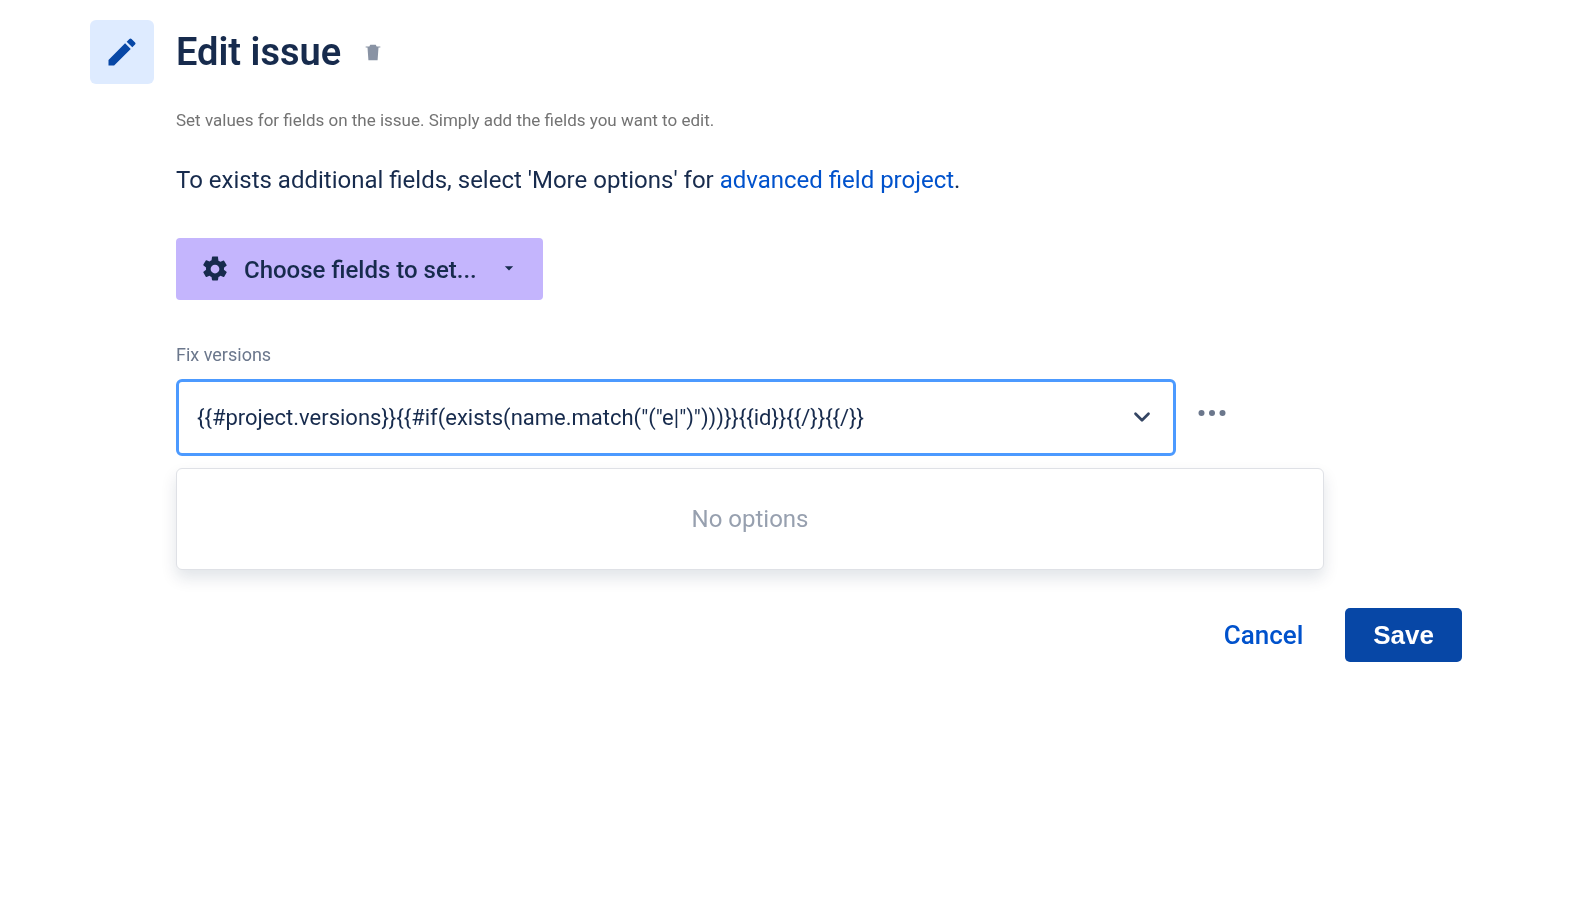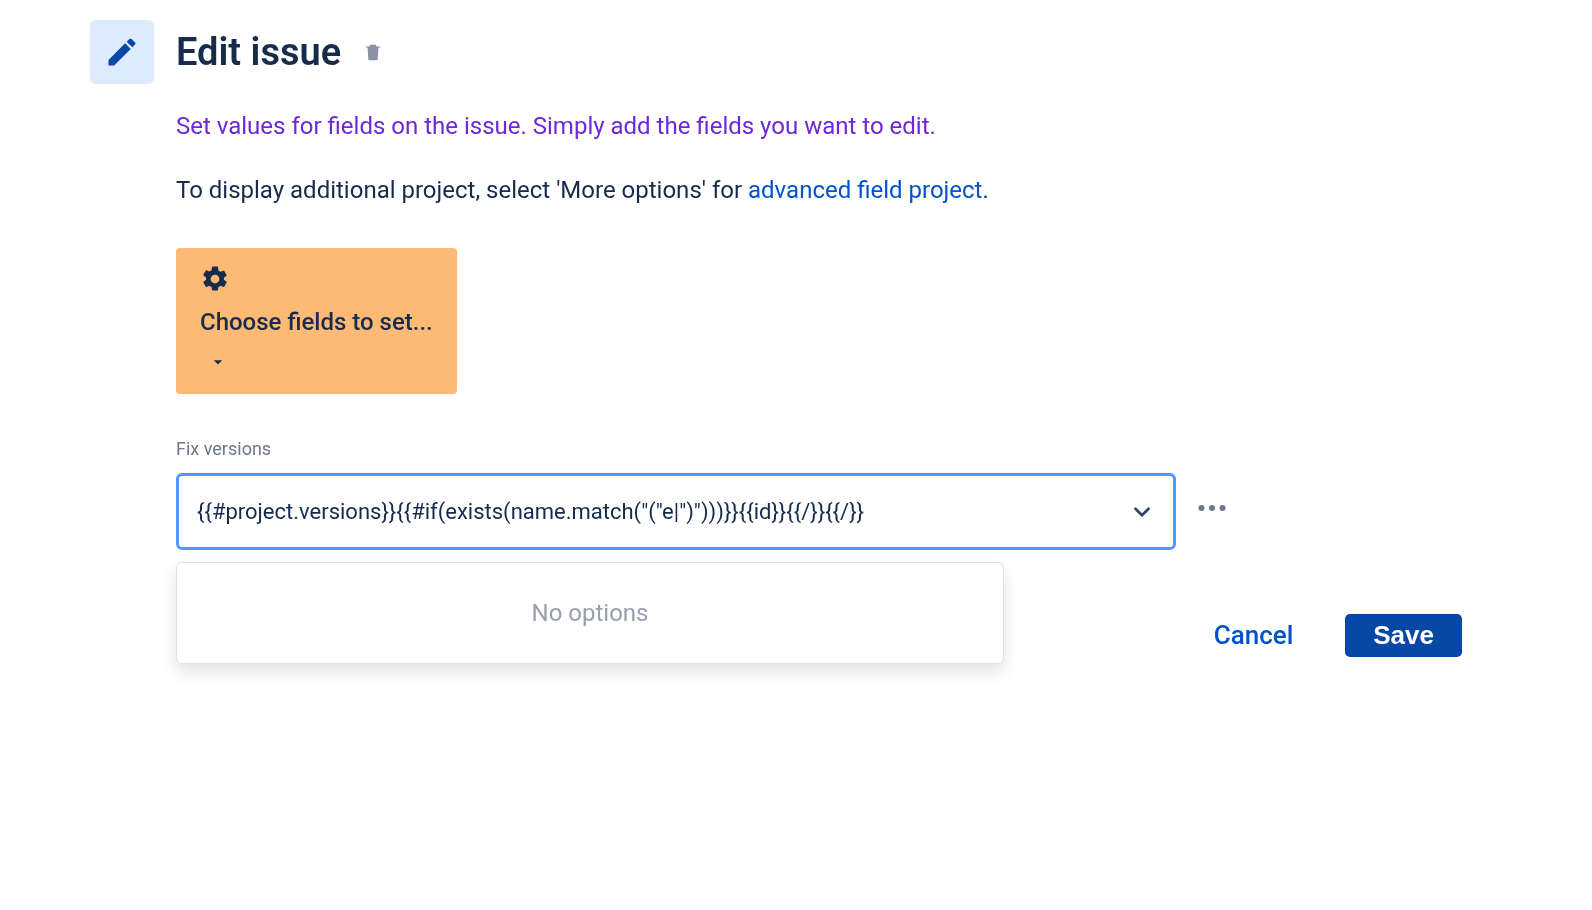--- a/index.html
+++ b/index.html
@@ -40,47 +40,46 @@
     align-items: center;
     justify-content: center;
     cursor: pointer;
     margin-left: -4px;
   }
   .content {
     margin-left: 86px;
     margin-top: 24px;
   }
   .desc {
-    font-size: 24px;
-    color: #6d28d9;
+    font-size: 17px;
+    color: #737373;
     line-height: 1.5;
   }
   .desc2 {
     margin-top: 28px;
     font-size: 24px;
     color: #172B4D;
     line-height: 1.5;
   }
   .link {
     color: #0052CC;
     cursor: pointer;
   }
   .choose-btn {
     margin-top: 40px;
     display: inline-flex;
-    align-items: flex-start;
+    align-items: flex-end;
     gap: 14px;
-    background: #fdba74;
+    background: #c4b5fd;
     padding: 16px 24px;
     border-radius: 4px;
     font-size: 24px;
     color: #172B4D;
     cursor: pointer;
     font-weight: 500;
-    flex-direction: column;
   }
   .choose-btn .chev {
     margin-left: 8px;
   }
   .field-label {
     margin-top: 44px;
     font-size: 18px;
     color: #6B778C;
     font-weight: 400;
   }
@@ -119,37 +118,36 @@
   }
   .more-dots {
     display: flex;
     align-items: center;
     justify-content: center;
     cursor: pointer;
     margin-top: -8px;
   }
   .dropdown {
     margin-top: 12px;
-    width: 828px;
+    width: 1148px;
     border: 1px solid #DFE1E6;
     border-radius: 6px;
     padding: 36px 0;
     text-align: center;
     font-size: 24px;
     color: #97A0AF;
     box-shadow: 0 8px 16px rgba(9,30,66,0.12);
     background: #fff;
   }
   .footer {
     position: absolute;
     right: 130px;
     top: 608px;
     display: flex;
-    align-items: center;
-    gap: 44px;
+    gap: 34px;
   }
   .btn-cancel {
     font-size: 26px;
     color: #0052CC;
     font-weight: 500;
     cursor: pointer;
     padding: 12px 8px;
   }
   .btn-save {
     font-size: 26px;
@@ -176,21 +174,21 @@
     <div class="trash-btn">
       <svg width="22" height="22" viewBox="0 0 24 24" fill="#8993A4">
         <path d="M6 7h12l-1 14H7L6 7zm3-3h6l1 2H8l1-2zM4 6h16v1H4V6z"></path>
       </svg>
     </div>
   </div>
 
   <div class="content">
     <p class="desc">Set values for fields on the issue. Simply add the fields you want to edit.</p>
     <p class="desc2">
-      <span>To display additional project, select 'More options' for </span><span class="link">advanced field project</span><span>.</span>
+      <span>To exists additional fields, select 'More options' for </span><span class="link">advanced field project</span><span>.</span>
     </p>
 
     <div class="choose-btn">
       <svg width="30" height="30" viewBox="0 0 24 24" fill="#172B4D">
         <path d="M19.14 12.94c.04-.31.06-.63.06-.94s-.02-.63-.06-.94l2.03-1.58a.5.5 0 0 0 .12-.64l-1.92-3.32a.5.5 0 0 0-.6-.22l-2.39.96a7.03 7.03 0 0 0-1.62-.94l-.36-2.54A.5.5 0 0 0 13.9 2h-3.8a.5.5 0 0 0-.5.42l-.36 2.54c-.58.24-1.12.56-1.62.94l-2.39-.96a.5.5 0 0 0-.6.22L2.71 8.48a.5.5 0 0 0 .12.64l2.03 1.58c-.04.31-.06.63-.06.94s.02.63.06.94l-2.03 1.58a.5.5 0 0 0-.12.64l1.92 3.32c.13.22.39.31.6.22l2.39-.96c.5.38 1.04.7 1.62.94l.36 2.54c.4.24.25.42.5.42h3.8c.25 0 .46-.18.5-.42l.36-2.54c.58-.24 1.12-.56 1.62-.94l2.39.96c.21.09.47 0 .6-.22l1.92-3.32a.5.5 0 0 0-.12-.64l-2.03-1.58zM12 15.5A3.5 3.5 0 1 1 12 8.5a3.5 3.5 0 0 1 0 7z"></path>
       </svg>
       <span>Choose fields to set...</span>
       <span class="chev">
         <svg width="20" height="20" viewBox="0 0 24 24" fill="#172B4D">
           <path d="M7 10l5 5 5-5H7z"></path>

